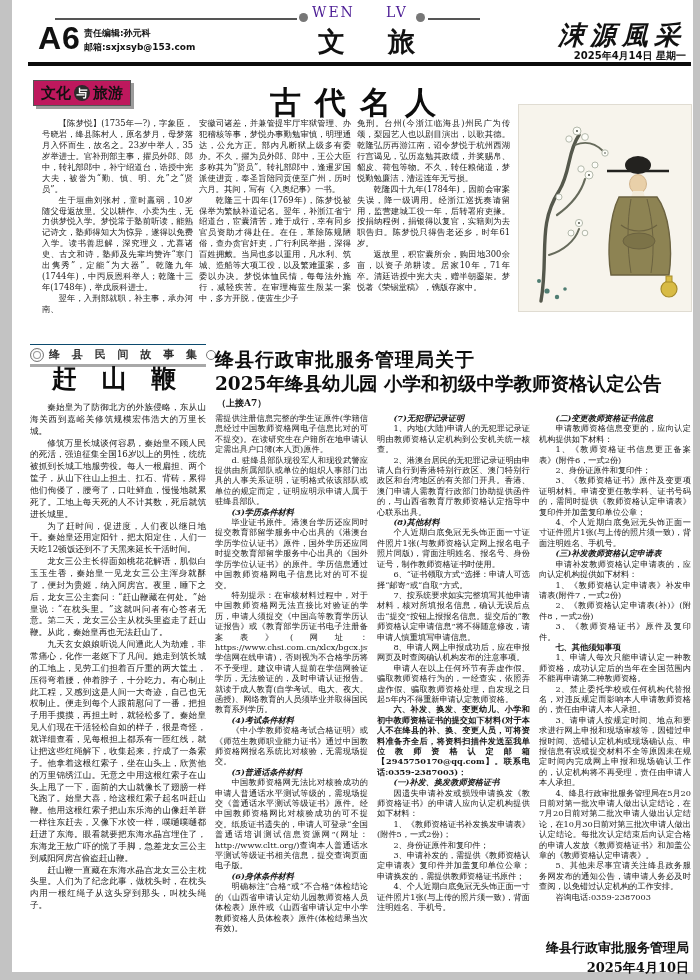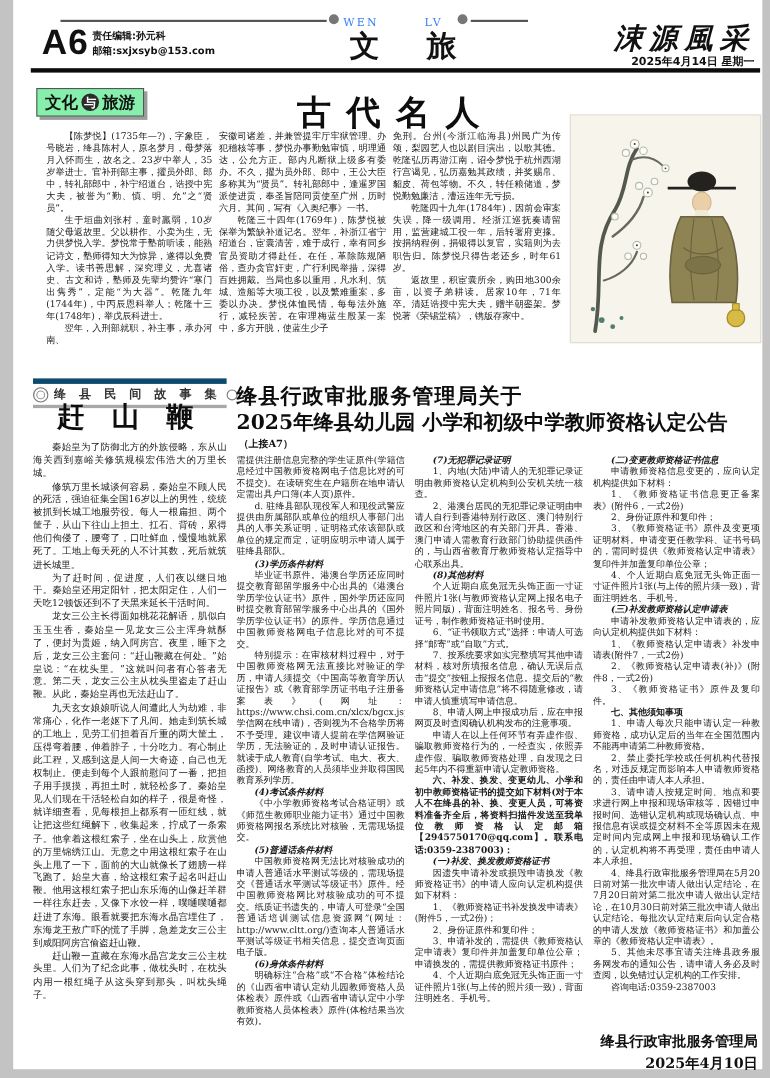--- a/index.html
+++ b/index.html
@@ -11,43 +11,43 @@
   .edge.bottom{left:0;bottom:0;width:700px;height:8px;}
 
   
   .page-no{position:absolute;left:38px;top:20px;font-size:32px;font-weight:bold;font-family:"Liberation Sans",sans-serif;letter-spacing:1px;color:#111;}
   .editor-box{position:absolute;left:84px;top:26px;font-size:9px;font-weight:bold;color:#111;line-height:1.6;}
   .rule-thin{position:absolute;height:1.5px;background:#555;top:18px;}
   .rule-thin.a{left:55px;width:242px;}
   .rule-thin.b{left:428px;width:52px;}
   .dot{position:absolute;top:13px;width:9px;height:9px;border-radius:50%;background:#777;}
   .dot.a{left:299px;} .dot.b{left:416px;}
-  .sec-en{position:absolute;top:16px;color:#3b82f6;font-family:"DejaVu Serif",serif;font-size:10px;letter-spacing:2px;}
+  .sec-en{position:absolute;top:4px;color:#4c1d95;font-family:"DejaVu Serif",serif;font-size:14px;letter-spacing:2px;}
   .sec-en.wen{left:312px;} .sec-en.lv{left:386px;}
   .sec-cn{position:absolute;top:24px;font-size:27px;font-weight:bold;font-family:"DejaVu Serif",serif;color:#111;}
   .sec-cn.wen{left:318px;} .sec-cn.lv{left:388px;}
   .paper-name{position:absolute;right:14px;top:18px;font-size:26px;font-weight:bold;font-style:italic;font-family:"DejaVu Serif",serif;letter-spacing:6px;color:#111;}
   .issue-date{position:absolute;right:14px;top:49px;font-size:10px;font-weight:bold;color:#111;}
   .rule-thick{position:absolute;left:28px;right:9px;top:62px;height:4px;background:#0c0c0c;}
 
   
-  .badge{position:absolute;left:33px;top:80px;height:24px;border:1px solid #555;background:#86efac;box-shadow:3px 3px 0 #9c9c9c;display:flex;align-items:center;padding:0 7px;gap:3px;}
+  .badge{position:absolute;left:33px;top:80px;height:24px;border:1px solid #555;background:#be185d;box-shadow:3px 3px 0 #9c9c9c;display:flex;align-items:center;padding:0 7px;gap:3px;}
   .badge .bt{font-size:15px;font-weight:bold;font-family:"DejaVu Serif",serif;color:#111;}
   .badge .circ{width:16px;height:16px;border-radius:50%;background:#2b2b2b;color:#fff;font-size:11px;font-weight:bold;display:flex;align-items:center;justify-content:center;}
   .culture-title{position:absolute;left:225px;top:82px;width:270px;text-align:center;font-size:31px;font-weight:bold;font-family:"DejaVu Serif",serif;letter-spacing:14px;color:#0d0d0d;white-space:nowrap;}
   .col{position:absolute;overflow:hidden;text-align:justify;color:#1a1a1a;font-family:"DejaVu Serif",serif;}
   .col p{margin:0;text-indent:2em;}
   .cul-col{top:118px;height:202px;font-size:8.3px;line-height:1.32;}
   .cul-col.c1{left:42px;width:151px;}
   .cul-col.c2{left:199px;width:152px;}
   .cul-col.c3{left:357px;width:153px;}
   .painting{position:absolute;left:518px;top:104px;width:172px;height:206px;background:#f7f4ec;border:1px solid #e0dcd2;}
 
   
-  .story-head{position:absolute;left:30px;top:344px;width:176px;display:flex;align-items:center;gap:5px;border-top:5px solid #0c4a6e;border-bottom:3px solid #a8a8a8;padding:2px 0;}
+  .story-head{position:absolute;left:30px;top:344px;width:176px;display:flex;align-items:center;gap:5px;border-top:1px solid #0c4a6e;border-bottom:3px solid #a8a8a8;padding:2px 0;}
   .orn{width:12px;height:12px;border:1px solid #777;border-radius:50%;box-shadow:inset 0 0 0 2px #fff,inset 0 0 0 3px #999;flex:none;}
   .orn.small{width:8px;height:8px;box-shadow:none;}
   .story-head .t{flex:1;text-align:center;font-size:11px;font-weight:bold;letter-spacing:4px;color:#333;font-family:"DejaVu Serif",serif;white-space:nowrap;}
   .story-title{position:absolute;left:30px;top:362px;width:176px;text-align:center;font-size:25px;font-weight:bold;font-family:"DejaVu Serif",serif;letter-spacing:8px;color:#0d0d0d;}
   .story-col{top:402px;left:30px;width:176px;height:566px;font-size:8.6px;line-height:1.38;}
 
   
   .notice-title1{position:absolute;left:215px;top:347px;font-size:19px;font-weight:bold;font-family:"DejaVu Serif",serif;color:#0d0d0d;letter-spacing:1px;}
   .notice-title2{position:absolute;left:215px;top:371px;font-size:18.5px;font-weight:bold;font-family:"DejaVu Serif",serif;color:#0d0d0d;}
   .notice-cont{position:absolute;left:217px;top:397px;font-size:9px;font-weight:bold;color:#111;font-family:"DejaVu Serif",serif;text-align:center;}

